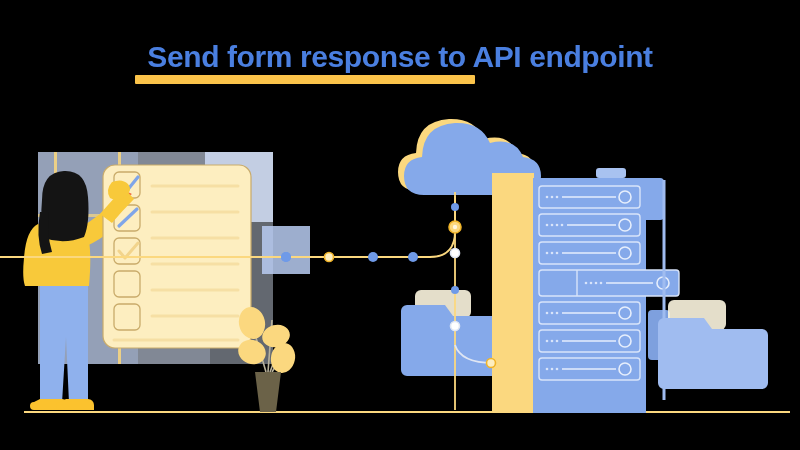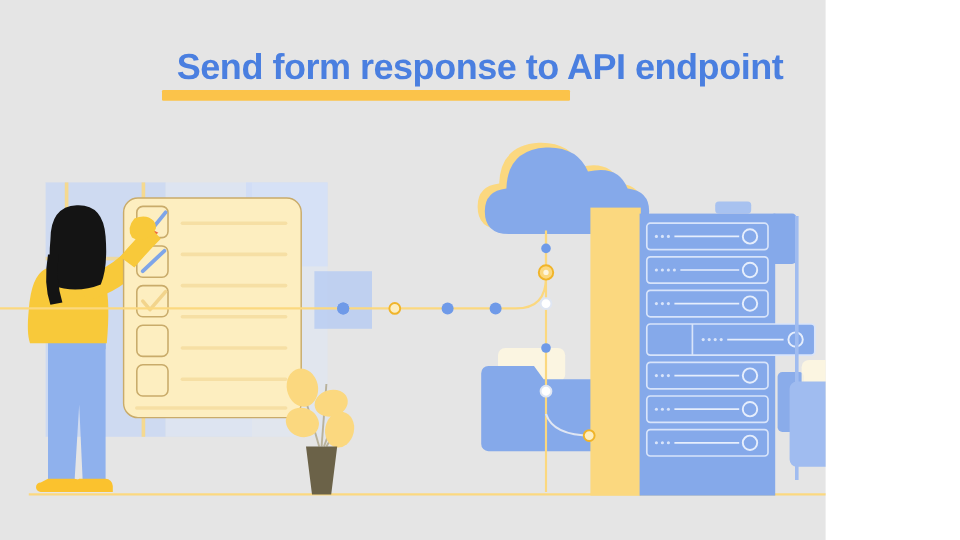--- a/index.html
+++ b/index.html
@@ -1,18 +1,18 @@
 <!DOCTYPE html>
 <html><head>
 <meta charset="utf-8">
 <style>
   html,body{margin:0;padding:0;background:#ffffff;}
   body{width:800px;height:450px;overflow:hidden;
        font-family:"Liberation Sans","DejaVu Sans",sans-serif;}
-  #stage{position:relative;width:688px;height:450px;background:#e5e5e5;overflow:hidden;}
+  #stage{position:relative;width:800px;height:450px;background:#000000;overflow:hidden;}
 
   
   #title-block{position:absolute;left:0;top:18px;width:800px;}
   #title-underline{position:absolute;left:135px;top:57px;width:340px;height:9px;
                    background:#fbc34a;border-radius:1px;}
   #page-title{position:absolute;left:0;top:22px;width:800px;text-align:center;
               font-size:30px;font-weight:bold;letter-spacing:-0.4px;
               color:#4a7fe0;white-space:nowrap;}
 
   

